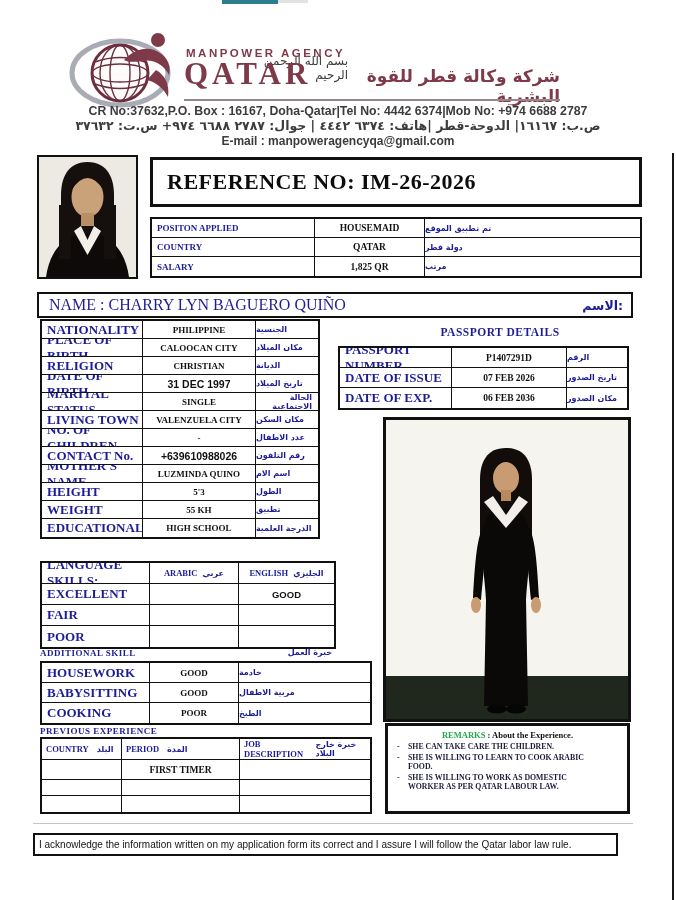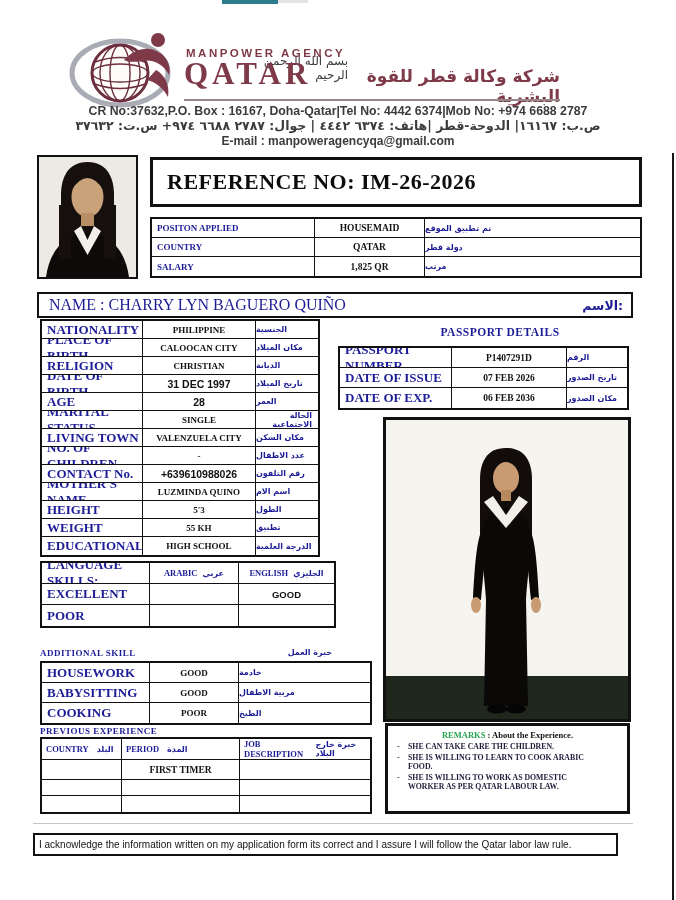--- a/index.html
+++ b/index.html
@@ -239,25 +239,20 @@
       <div class="cell lab">RELIGION</div>
       <div class="cell val">CHRISTIAN</div>
       <div class="cell arr">الديانة</div>
     </div>
     <div class="trow">
       <div class="cell lab">DATE OF BIRTH</div>
       <div class="cell val sans-lg">31 DEC 1997</div>
       <div class="cell arr">تاريخ الميلاد</div>
     </div>
     <div class="trow">
-      <div class="cell lab">AGE</div>
-      <div class="cell val sans-lg">28</div>
-      <div class="cell arr">العمر</div>
-    </div>
-    <div class="trow">
       <div class="cell lab">MARITAL STATUS</div>
       <div class="cell val">SINGLE</div>
       <div class="cell arr">الحالة الاجتماعية</div>
     </div>
     <div class="trow">
       <div class="cell lab">LIVING TOWN</div>
       <div class="cell val">VALENZUELA CITY</div>
       <div class="cell arr">مكان السكن</div>
     </div>
     <div class="trow">
@@ -341,20 +336,25 @@
         <span class="hdr-en">ENGLISH</span>
         <span class="hdr-ar">الجليزي</span>
       </div>
     </div>
     <div class="trow">
       <div class="cell lab">EXCELLENT</div>
       <div class="cell mid"></div>
       <div class="cell end skill-good">GOOD</div>
     </div>
     <div class="trow">
+      <div class="cell lab">FAIR</div>
+      <div class="cell mid"></div>
+      <div class="cell end"></div>
+    </div>
+    <div class="trow">
       <div class="cell lab">POOR</div>
       <div class="cell mid"></div>
       <div class="cell end"></div>
     </div>
   </div>
 
   <div class="abs addlabel">
     <span class="t">ADDITIONAL SKILL</span>
     <span class="t-ar">خبرة العمل</span>
   </div>

